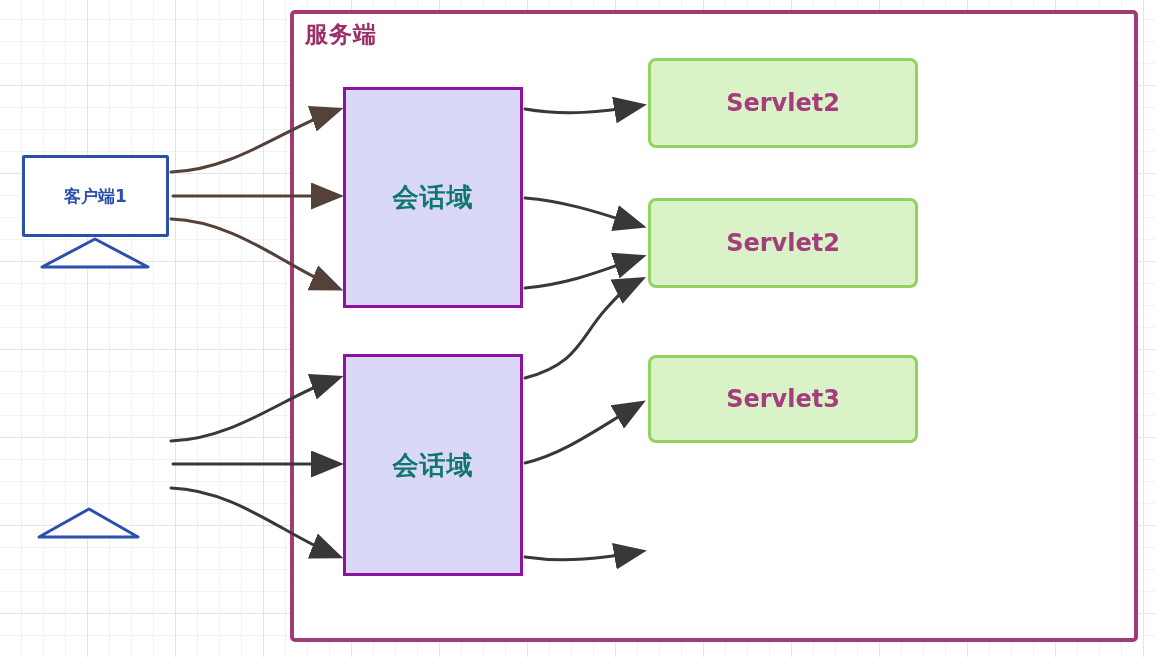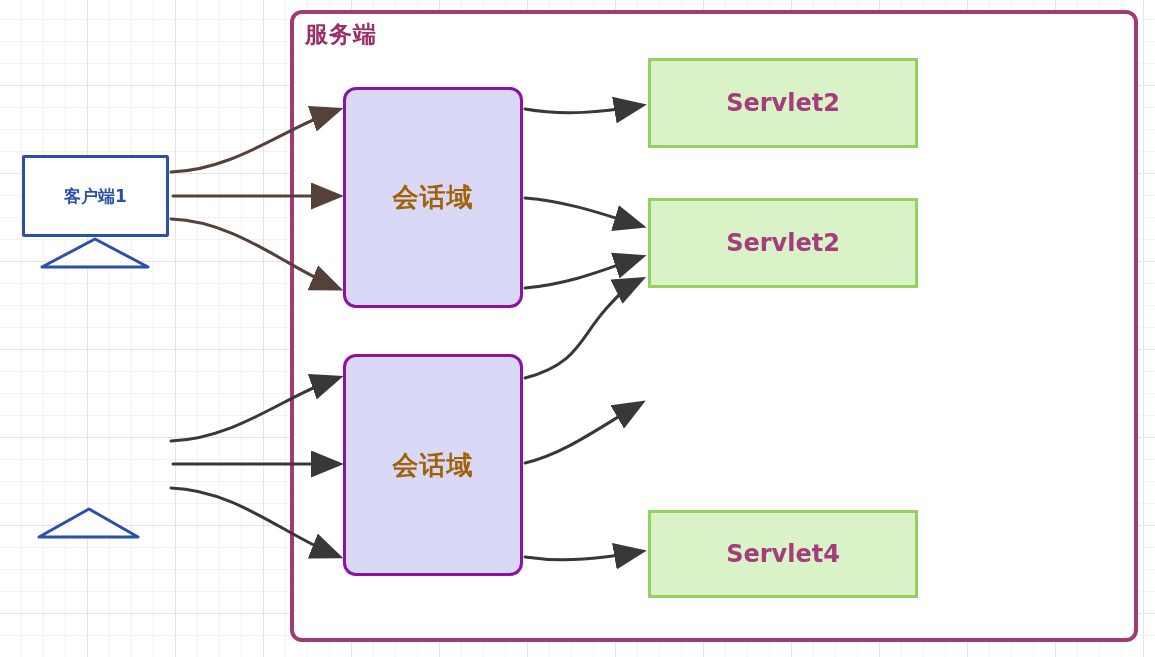--- a/index.html
+++ b/index.html
@@ -14,43 +14,43 @@
       linear-gradient(90deg, #f2f2f4 1px, transparent 1px);
     background-size:88px 88px,88px 88px,22px 22px,22px 22px;
     background-position:-1px -3px,-1px -3px,-1px -3px,-1px -3px;
     position:relative;
   }
   .stage{position:absolute;left:0;top:0;width:1155px;height:657px;}
 
   .server-box{
     position:absolute;left:290px;top:10px;width:848px;height:632px;
     box-sizing:border-box;background:#ffffff;
-    border:4px solid #a23a74;border-radius:12px;
+    border:4px solid #a23a74;border-radius:5px;
   }
   .server-title{
     position:absolute;left:11px;top:5px;
     font-size:23px;font-weight:bold;color:#9b2e66;letter-spacing:1px;
   }
 
   .node{
     position:absolute;box-sizing:border-box;
     display:flex;align-items:center;justify-content:center;
     font-weight:bold;text-align:center;
   }
   .session{
     width:180px;left:343px;background:#d9d8f6;
-    border:3px solid #8d12a4;border-radius:13px;
-    color:#a16207;font-size:26px;letter-spacing:1px;
+    border:3px solid #8d12a4;border-radius:0;
+    color:#0f766e;font-size:26px;letter-spacing:1px;
   }
   .session-1{top:87px;height:221px;}
   .session-2{top:354px;height:222px;}
 
   .servlet{
     left:648px;width:270px;background:#daf2c8;
-    border:3px solid #92d35f;border-radius:0;
+    border:3px solid #92d35f;border-radius:8px;
     color:#a43d7c;font-size:24px;
   }
   .servlet-1{top:58px;height:90px;}
   .servlet-2{top:198px;height:90px;}
   .servlet-3{top:355px;height:88px;}
   .servlet-4{top:510px;height:88px;}
 
   .client{
     left:22px;width:147px;height:82px;background:#ffffff;
     border:3px solid #2b4fad;border-radius:2px;
@@ -80,22 +80,22 @@
   <div class="node session session-2">
     <span>会话域</span>
   </div>
 
   <div class="node servlet servlet-1">
     <span>Servlet2</span>
   </div>
   <div class="node servlet servlet-2">
     <span>Servlet2</span>
   </div>
-  <div class="node servlet servlet-4">
-    <span>Servlet4</span>
+  <div class="node servlet servlet-3">
+    <span>Servlet3</span>
   </div>
 
   <div class="node client client-1">
     <span>客户端1</span>
   </div>
 
   <svg class="wires" viewBox="0 0 1155 657">
     <defs>
       <marker id="ah-brown" markerWidth="11" markerHeight="9" refX="8" refY="4.5" orient="auto" markerUnits="userSpaceOnUse_x">
         <path d="M0,0 L11,4.5 L0,9 Z" fill="#54413a"></path>

